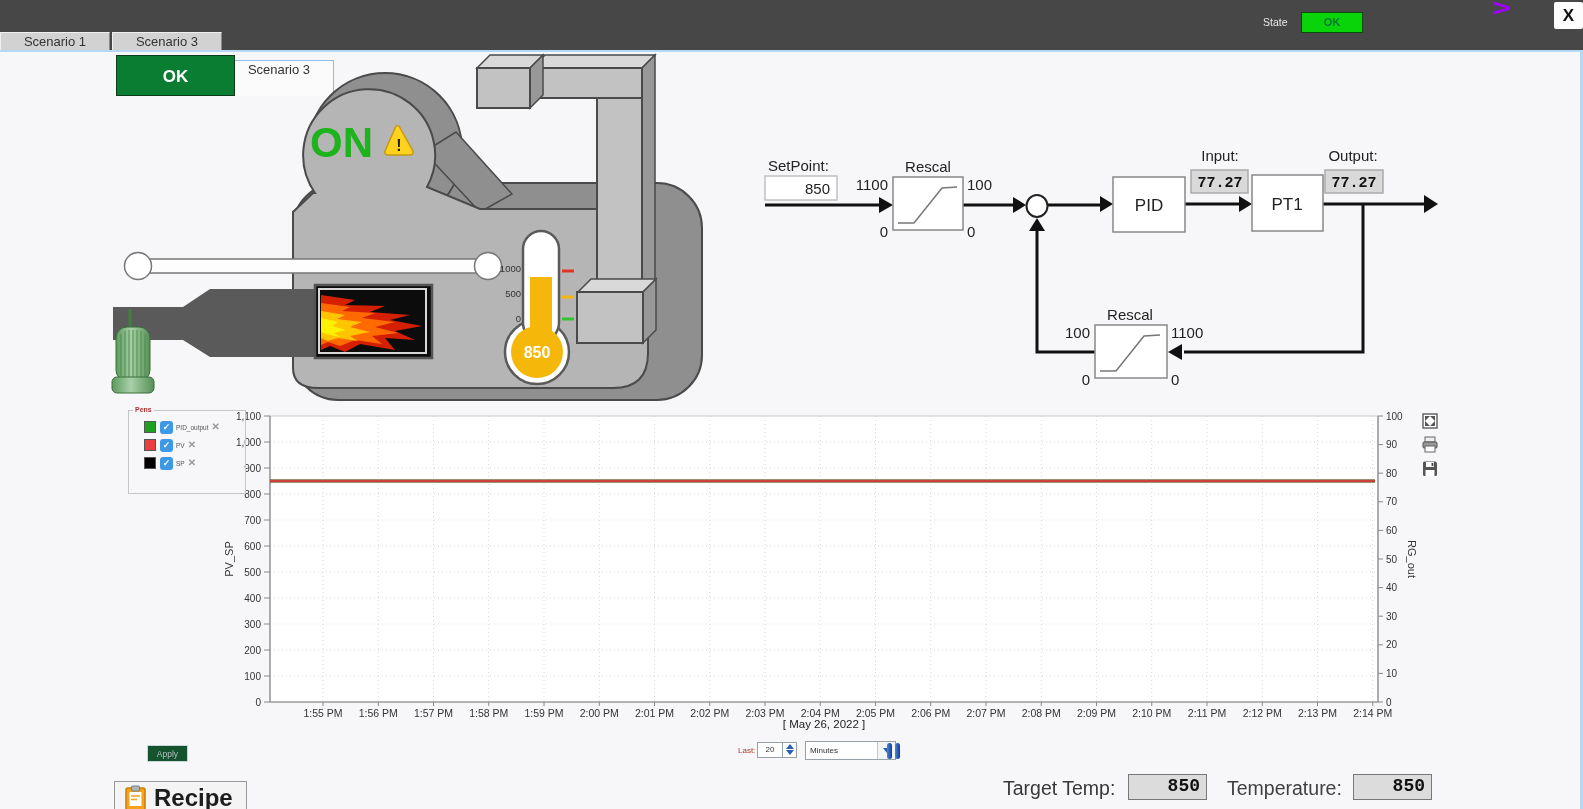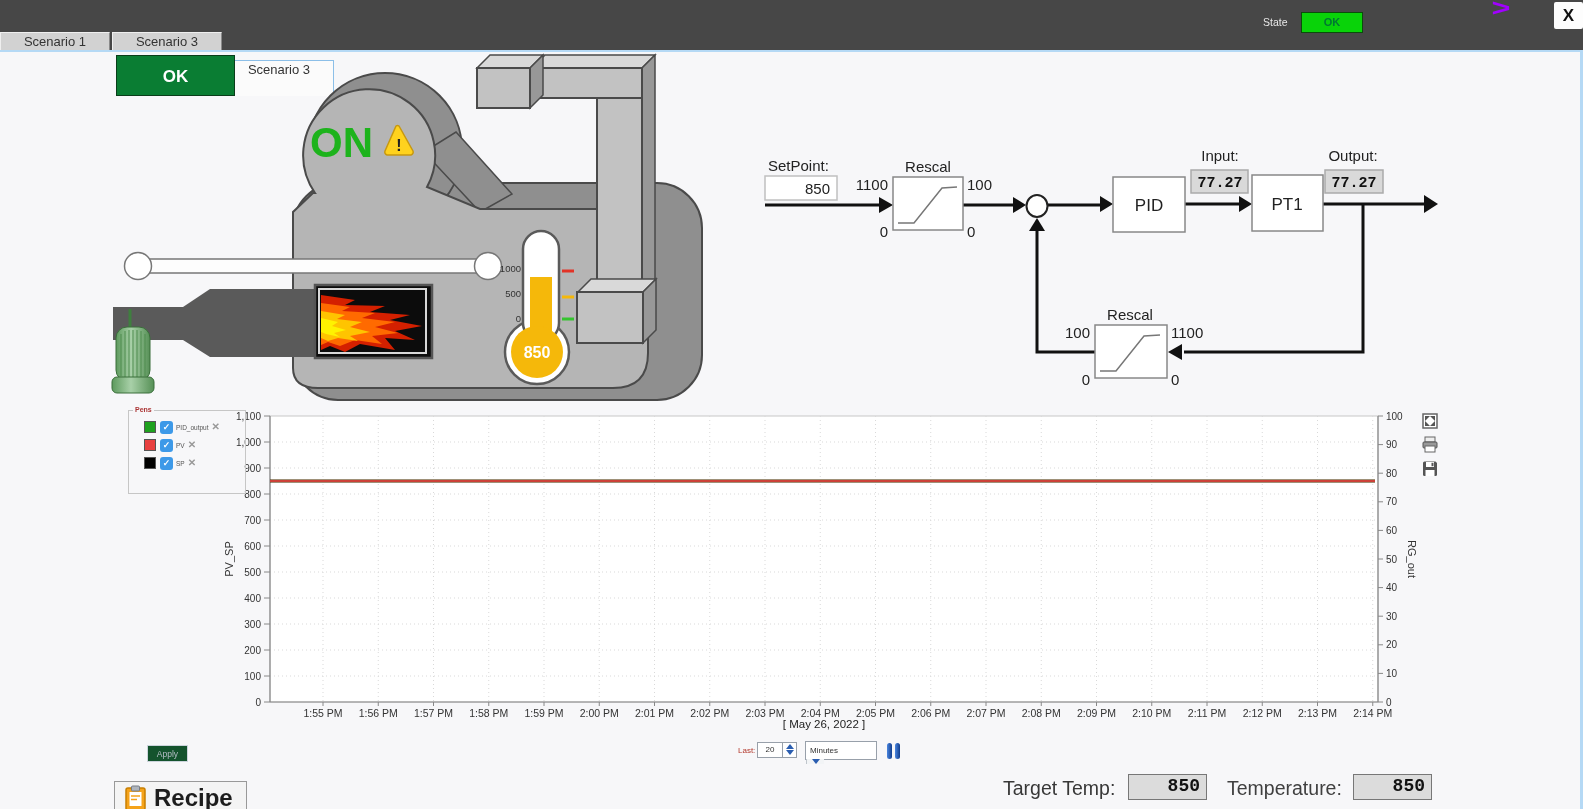--- a/index.html
+++ b/index.html
@@ -26,21 +26,21 @@
   .cbx{width:13px;height:13px;background:#3d99e8;border-radius:3px;margin-right:3px;color:#fff;font-size:9px;line-height:13px;text-align:center;font-weight:bold;}
   .pen-label{font-size:6.5px;color:#555;margin-right:3px;}
   .xicon{font-size:10px;color:#999;font-weight:bold;line-height:10px;}
   
   #last-label{position:absolute;left:738px;top:746px;font-size:8px;color:#b3382c;text-align:center;}
   #spinner{position:absolute;left:757px;top:742px;width:40px;height:16px;border:1px solid #98a0aa;background:#fff;box-sizing:border-box;display:flex;}
   #spin-val{flex:1;font-size:8px;color:#333;text-align:center;line-height:14px;}
   #spin-btns{width:13px;border-left:1px solid #98a0aa;display:flex;flex-direction:column;}
   .tri-up{width:0;height:0;border-left:4px solid transparent;border-right:4px solid transparent;border-bottom:5px solid #2a5db0;margin:1px auto 0;}
   .tri-dn{width:0;height:0;border-left:4px solid transparent;border-right:4px solid transparent;border-top:5px solid #2a5db0;margin:1px auto 0;}
-  #dropdown{position:absolute;left:805px;top:741px;width:72px;height:19px;border:1px solid #98a0aa;background:#fff;box-sizing:border-box;display:flex;flex-direction:column;}
+  #dropdown{position:absolute;left:805px;top:741px;width:91px;height:19px;border:1px solid #98a0aa;background:#fff;box-sizing:border-box;display:flex;}
   #dd-text{flex:1;font-size:8px;color:#333;line-height:17px;padding-left:4px;}
   #dd-btn{width:17px;border-left:1px solid #c0c6cc;background:#f2f4f6;display:flex;align-items:center;justify-content:center;}
   #dd-btn .tri-dn{margin:0;}
   #pause-btn{position:absolute;left:887px;top:743px;width:13px;height:16px;display:flex;gap:3px;}
   #pause-btn div{width:5px;height:16px;border-radius:2.5px;background:linear-gradient(90deg,#4a86e0,#123d8c);}
   
   #apply-btn{position:absolute;left:147px;top:745px;width:41px;height:17px;background:#14532d;border:1px solid #ccd4dc;box-sizing:border-box;font-size:8.5px;color:#b6bec6;text-align:center;line-height:15px;}
   #recipe-btn{position:absolute;left:114px;top:781px;width:133px;height:34px;background:#f4f4f4;border:1px solid #999;box-sizing:border-box;display:flex;align-items:center;padding-left:10px;}
   #recipe-btn span{font-size:24px;font-weight:bold;color:#1d1d1d;margin-left:8px;}
   .flabel{position:absolute;top:777px;font-size:19.5px;color:#383838;}

